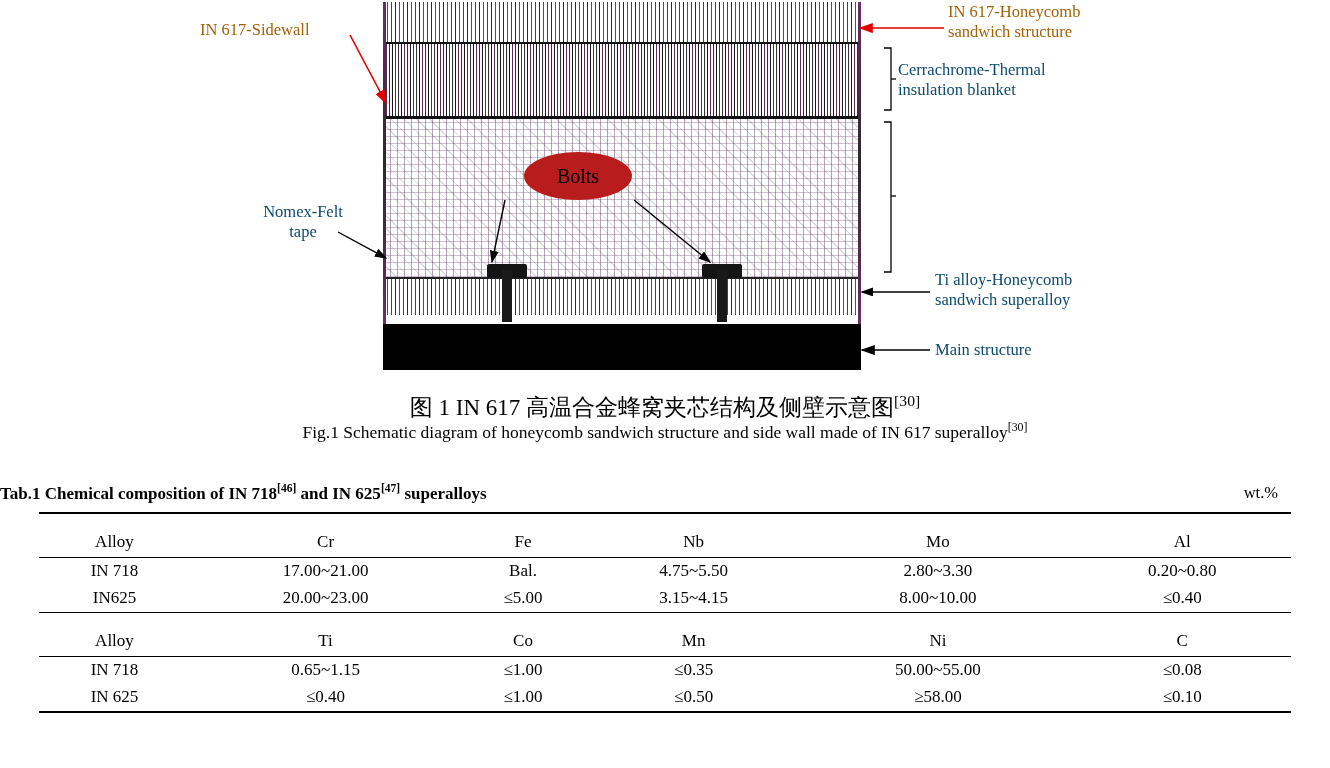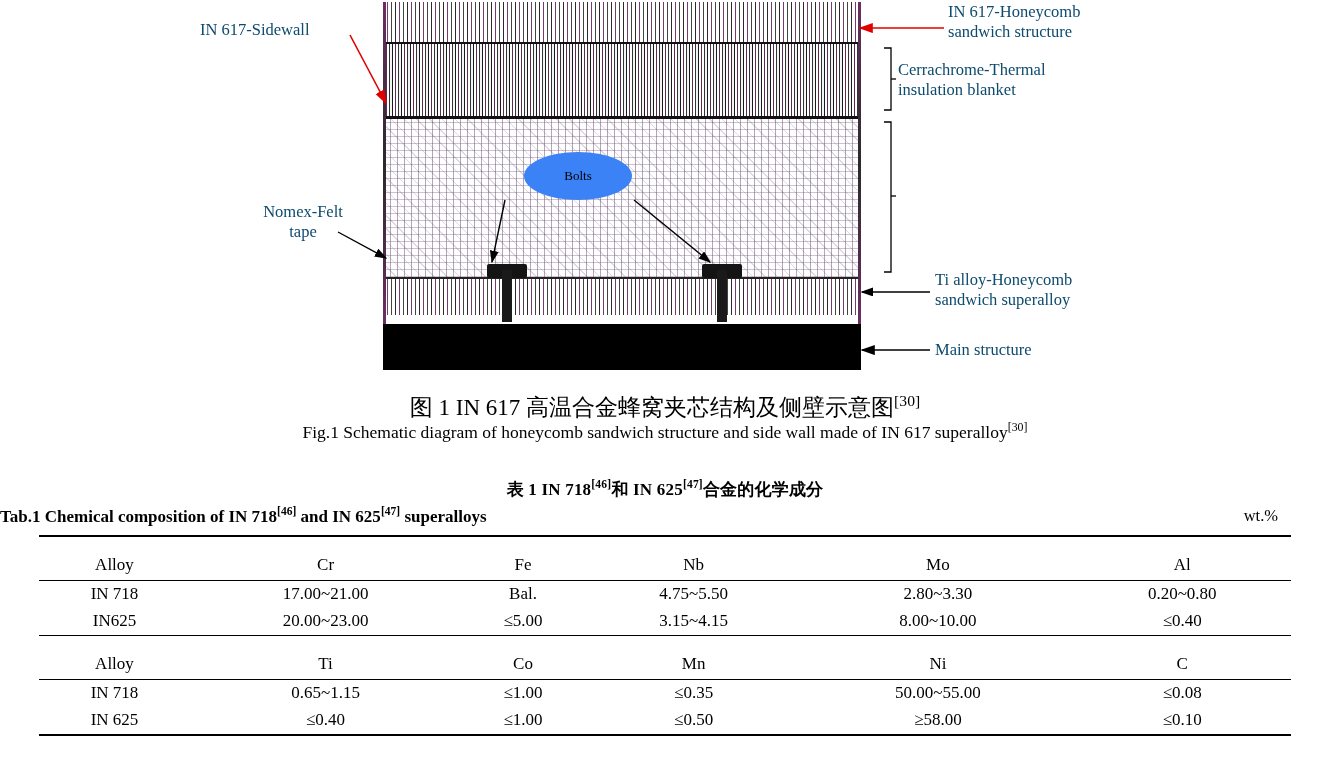--- a/index.html
+++ b/index.html
@@ -93,26 +93,26 @@
     background: linear-gradient(180deg,#6b2f63,#2a2a2a,#6b2f63);
   }
 
   
   #bolts-label {
     position: absolute;
     left: 141px;
     top: 150px;
     width: 108px;
     height: 48px;
-    background: #3b82f6;
+    background: #b91c1c;
     border-radius: 50%;
     display: flex;
     align-items: center;
     justify-content: center;
-    font-size: 13px;
+    font-size: 20px;
     color: #000;
   }
 
   
   .bolt {
     position: absolute;
     width: 10px;
     background: #1a1a1a;
   }
   .bolt-head {
@@ -126,21 +126,21 @@
   
   .anno {
     position: absolute;
     font-family: "Liberation Serif", serif;
     font-size: 16.5px;
     line-height: 1.22;
     color: #0c4a6e;
     white-space: pre-line;
   }
   .anno.red {
-    color: #0c4a6e;
+    color: #a16207;
   }
 
   
   #anno-svg {
     position: absolute;
     left: 0; top: 0;
     width: 1330px;
     height: 390px;
     pointer-events: none;
   }
@@ -296,23 +296,20 @@
 
 <div id="fig-caption-cn">
   <span>图 1    IN 617 高温合金蜂窝夹芯结构及侧壁示意图</span><sup>[30]</sup>
 </div>
 <div id="fig-caption-en">
   <span>Fig.1 Schematic diagram of honeycomb sandwich structure and side wall made of IN 617 superalloy</span><sup>[30]</sup>
 </div>
 
 <div id="table-block">
 
-  <div id="tab-title-cn">
-    <span>表 1    IN 718</span><sup>[46]</sup><span>和 IN 625</span><sup>[47]</sup><span>合金的化学成分</span>
-  </div>
 
   <div id="tab-title-en-row">
     <div id="tab-title-en">
       <span>Tab.1 Chemical composition of IN 718</span><sup>[46]</sup><span> and IN 625</span><sup>[47]</sup><span> superalloys</span>
     </div>
     <div id="tab-unit">wt.%</div>
   </div>
 
   <table>
     <tbody>

